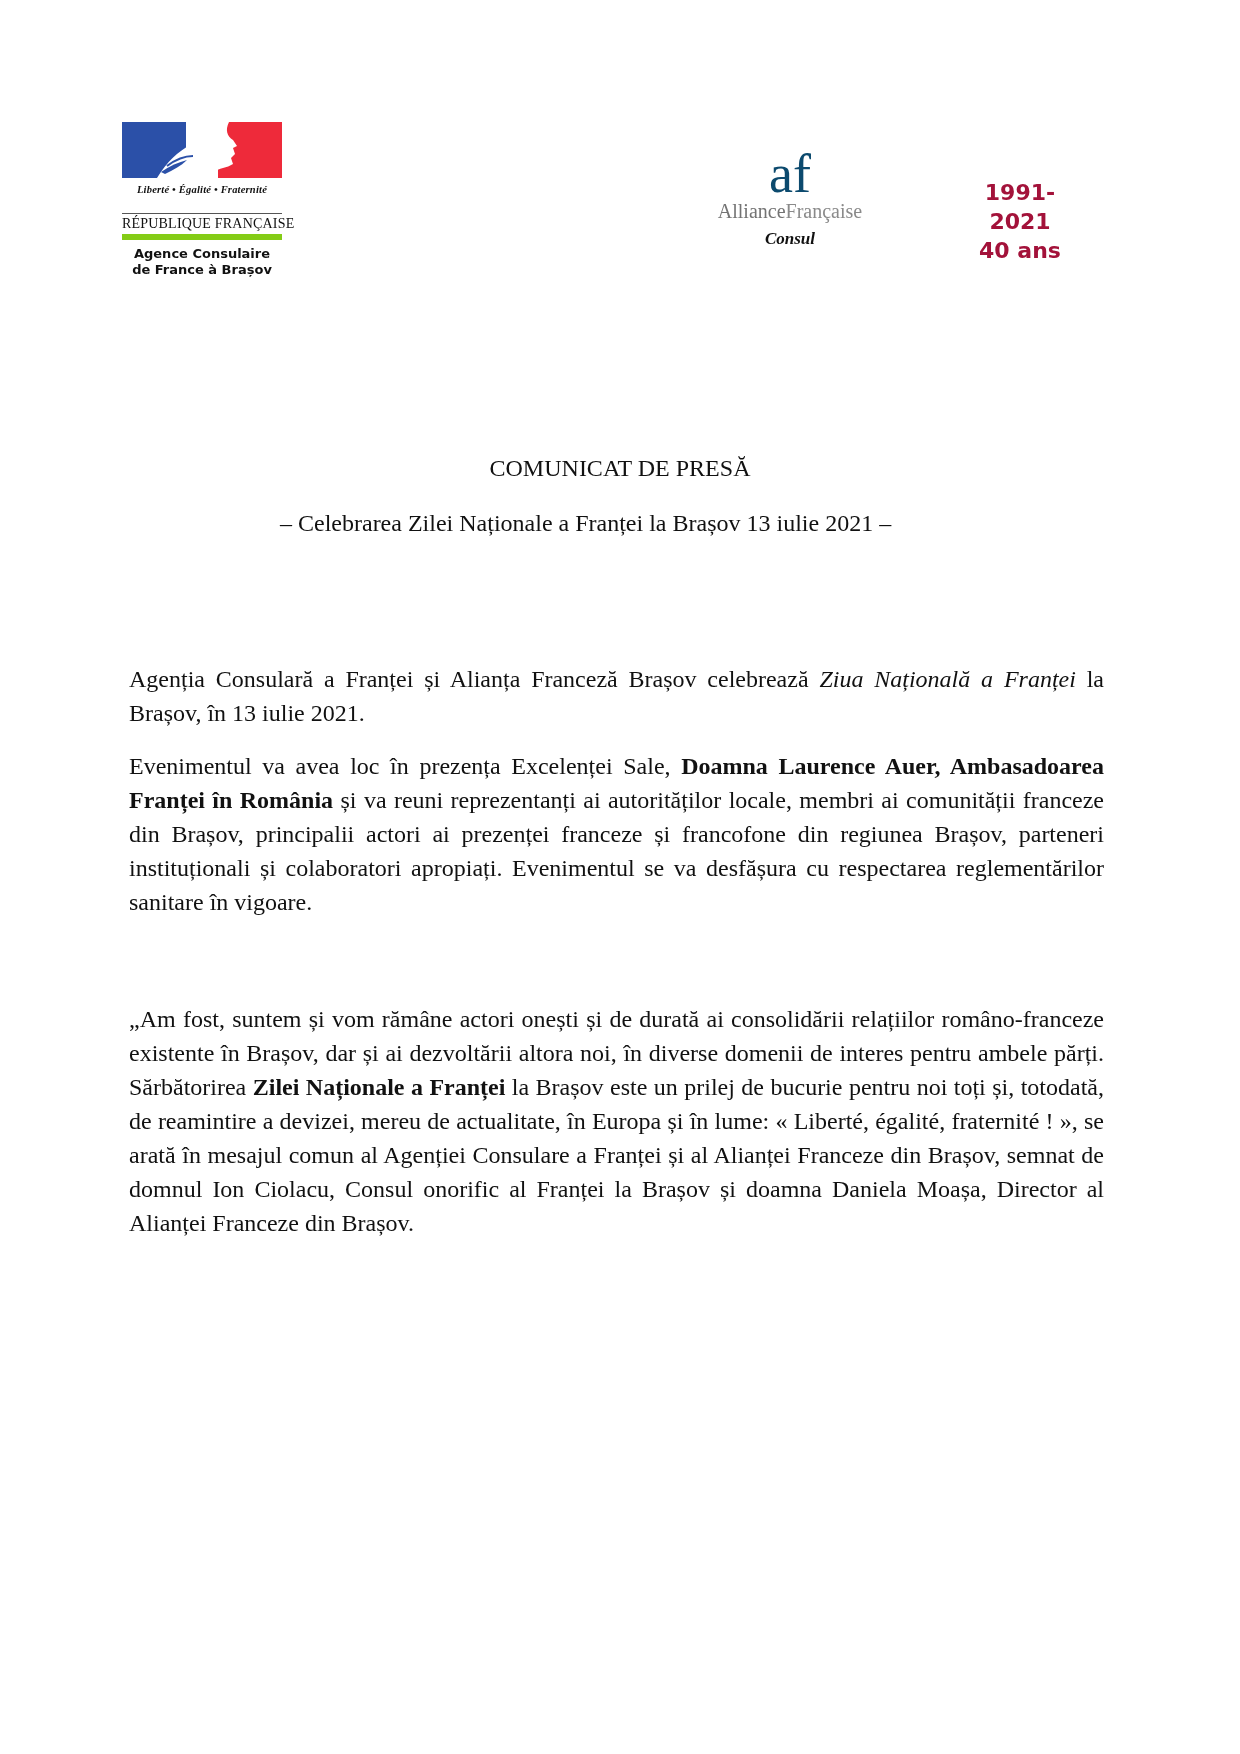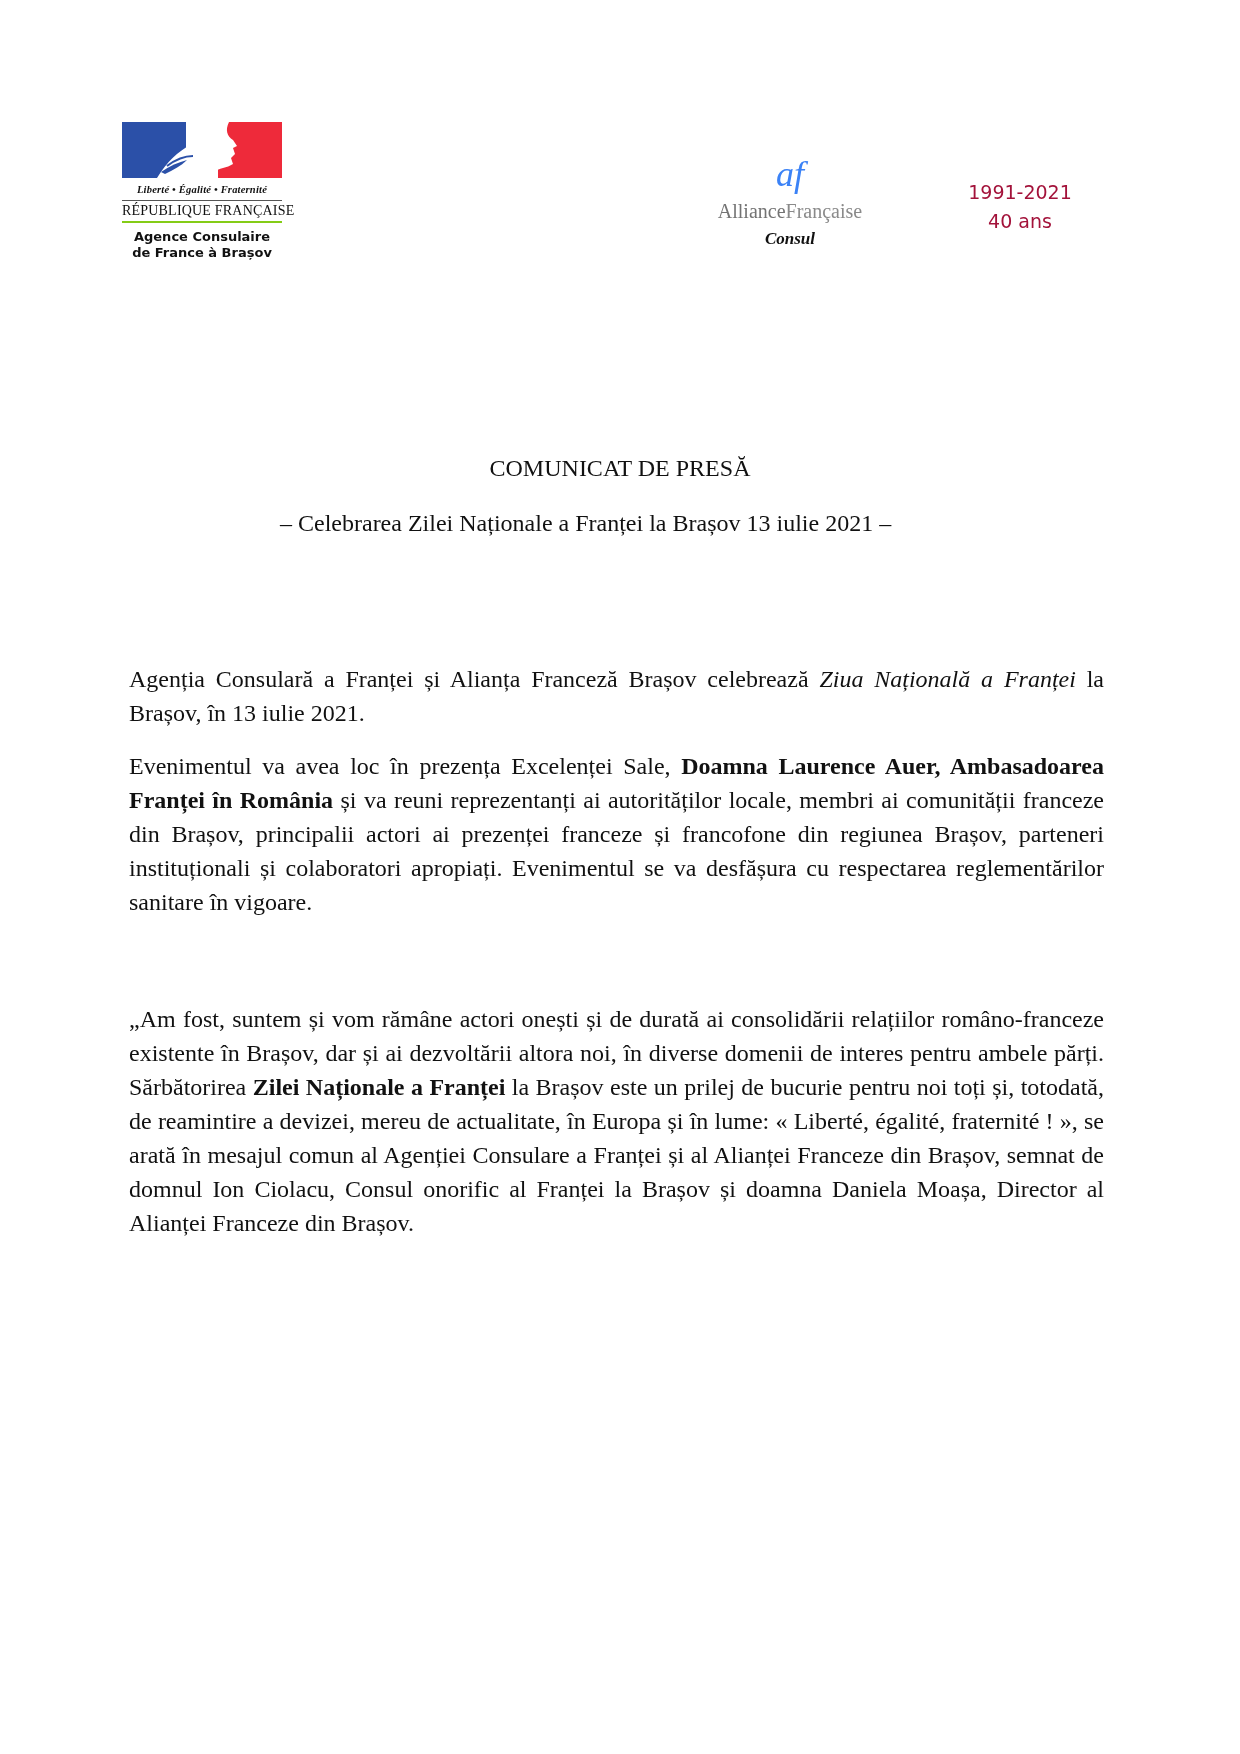--- a/index.html
+++ b/index.html
@@ -4,31 +4,31 @@
 <style>
   html, body { margin: 0; padding: 0; background: #ffffff; }
   body { width: 1240px; height: 1754px; position: relative; overflow: hidden;
          font-family: "Liberation Serif", serif; color: #111; }
   .logo-rf { position: absolute; left: 122px; top: 122px; width: 160px; }
   .flag { position: relative; width: 160px; height: 56px; }
   .flag .blue { position: absolute; left: 0; top: 0; width: 64px; height: 56px; background: #2b50a8; }
   .flag .red { position: absolute; right: 0; top: 0; width: 64px; height: 56px; background: #ee2a3a; }
   .flag svg { position: absolute; left: 25px; top: 0; }
   .motto { font-style: italic; font-size: 10.5px; text-align: center; margin-top: 6px; white-space: nowrap; letter-spacing: 0.2px; font-weight: bold; }
-  .rf-name { font-size: 14px; text-align: center; border-top: 1px solid #555; border-bottom: 2px solid #84cc16;
-             padding: 2px 0; margin-top: 5px; white-space: nowrap; letter-spacing: 0.2px; }
+  .rf-name { font-size: 14px; text-align: center; border-top: 1px solid #555; border-bottom: 6px solid #84cc16;
+             padding: 2px 0; margin-top: 18px; white-space: nowrap; letter-spacing: 0.2px; }
   .agency { font-family: "DejaVu Sans", sans-serif; font-size: 13px; text-align: center; margin-top: 6px; line-height: 16px; font-weight: bold; }
   .logo-af { position: absolute; left: 700px; top: 150px; width: 180px; text-align: center; }
-  .af-mark { font-family: "Liberation Serif", serif; font-style: italic; font-size: 36px; color: #3b82f6; line-height: 48px; }
+  .af-mark { font-family: "Liberation Serif", serif; font-size: 54px; color: #0c4a6e; line-height: 48px; }
   .af-name { font-size: 20px; margin-top: 2px; white-space: nowrap; }
   .af-name .a { color: #737373; }
   .af-name .f { color: #8a8a8a; }
   .af-city { font-style: italic; font-weight: bold; font-size: 17px; margin-top: 6px; }
   .anniv { position: absolute; left: 960px; top: 178px; width: 120px; text-align: center;
-           font-family: "DejaVu Sans", sans-serif; font-weight: normal; color: #a3123a; font-size: 19px; line-height: 29px; }
+           font-family: "DejaVu Sans", sans-serif; font-weight: bold; color: #a3123a; font-size: 22px; line-height: 29px; }
   .title { position: absolute; left: 0; width: 100%; top: 455px; text-align: center; font-size: 24px; }
   .subtitle { position: absolute; left: 280px; top: 510px; font-size: 24px; white-space: nowrap; }
   .body { position: absolute; left: 129px; width: 975px; font-size: 24px; line-height: 34px; text-align: justify; }
   .p1 { top: 662px; }
   .p2 { top: 749px; }
   .p3 { top: 1002px; }
   .body p { margin: 0; }
 </style>
 </head>
 <body>

